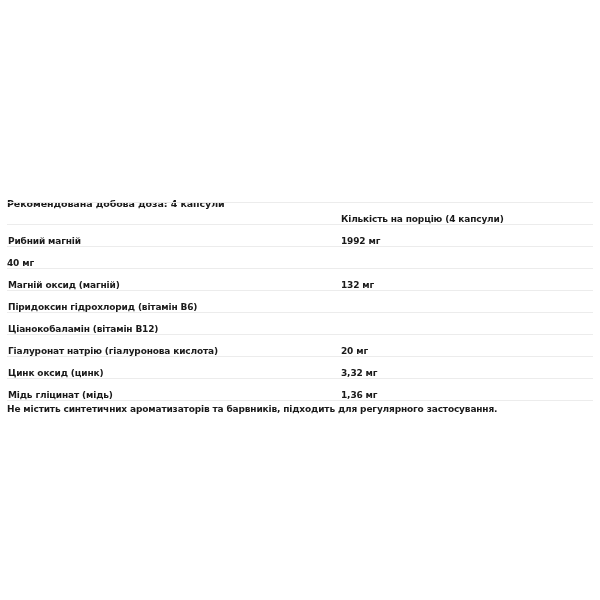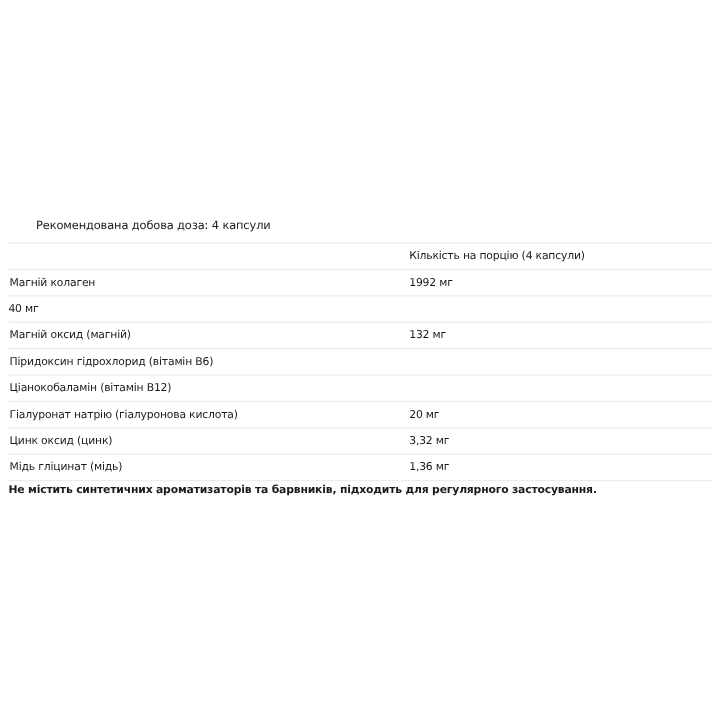--- a/index.html
+++ b/index.html
@@ -11,40 +11,39 @@
       overflow: hidden;
     }
     body {
       font-family: "DejaVu Sans", "Liberation Sans", sans-serif;
       color: #1a1a1a;
       position: relative;
     }
     .dose-title {
       position: absolute;
       left: 7px;
-      top: 183px;
+      top: 198px;
       font-size: 9.5px;
-      font-weight: normal;
+      font-weight: bold;
       letter-spacing: -0.1px;
-      margin-left: 23px;
     }
     .table {
       position: absolute;
       left: 7px;
       top: 202px;
       width: 586px;
       border-top: 1px solid #ececec;
     }
     .row {
       display: flex;
       height: 21px;
       border-bottom: 1px solid #ececec;
-      align-items: center;
+      align-items: flex-end;
       font-size: 9px;
-      font-weight: normal;
+      font-weight: bold;
       letter-spacing: -0.15px;
     }
     .cell-name {
       width: 333px;
       padding-left: 1px;
       white-space: nowrap;
     }
     .cell-value {
       flex: 1;
       white-space: nowrap;
@@ -63,21 +62,21 @@
 <body>
 
 <div class="dose-title">Рекомендована добова доза: 4 капсули</div>
 
 <div class="table">
   <div class="row">
     <div class="cell-name"></div>
     <div class="cell-value">Кількість на порцію (4 капсули)</div>
   </div>
   <div class="row">
-    <div class="cell-name">Магній колаген</div>
+    <div class="cell-name">Рибний магній</div>
     <div class="cell-value">1992 мг</div>
   </div>
   <div class="row">
     <div class="cell-value">40 мг</div>
   </div>
   <div class="row">
     <div class="cell-name">Магній оксид (магній)</div>
     <div class="cell-value">132 мг</div>
   </div>
   <div class="row">

